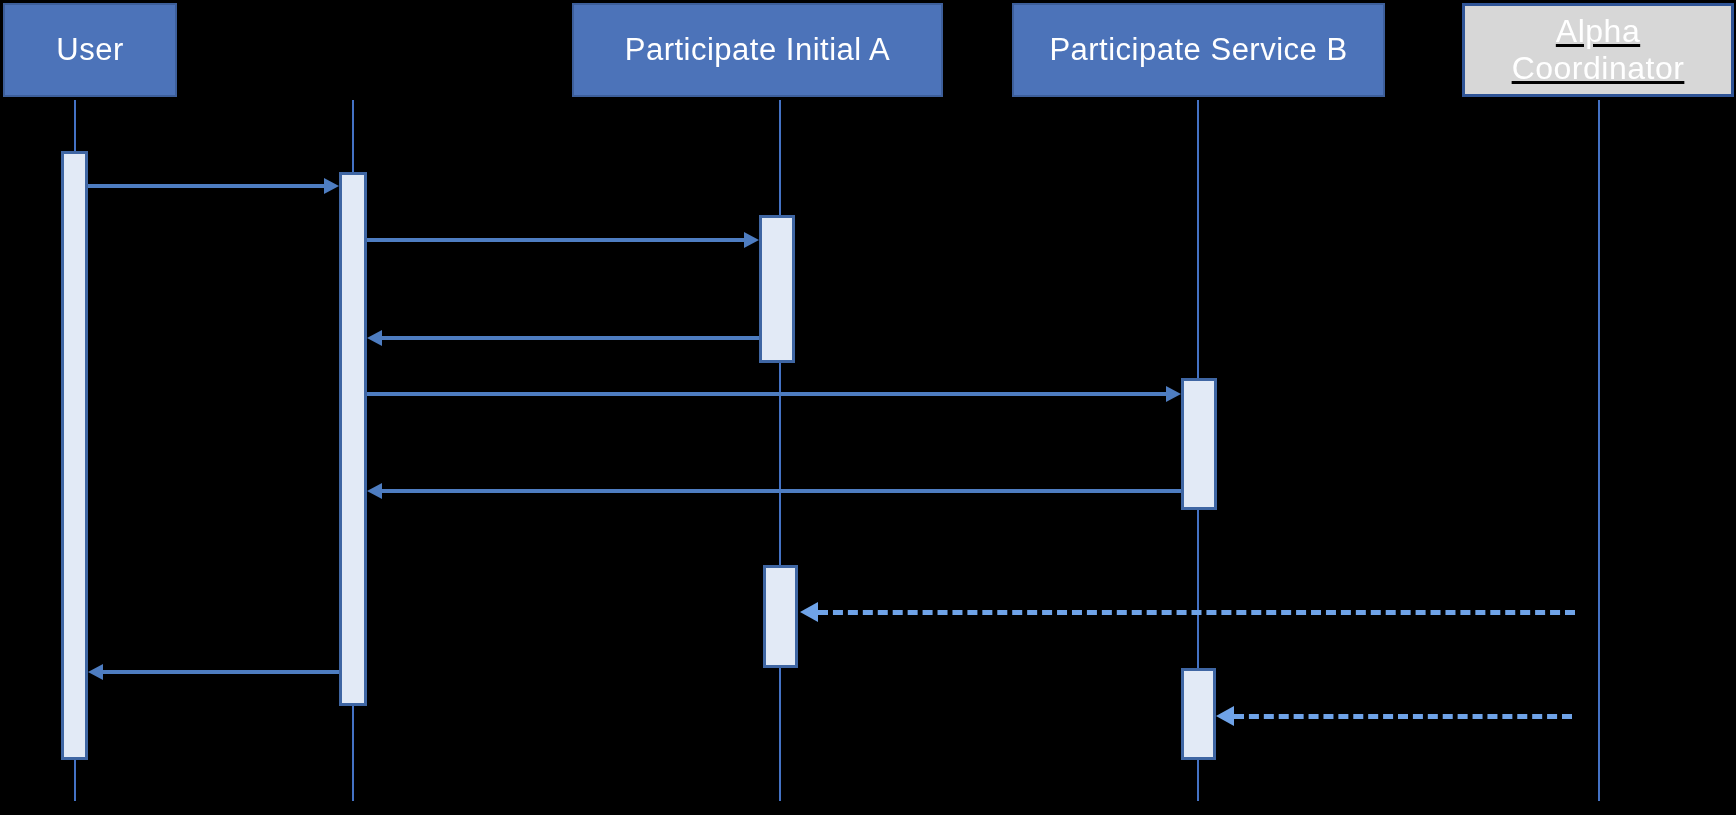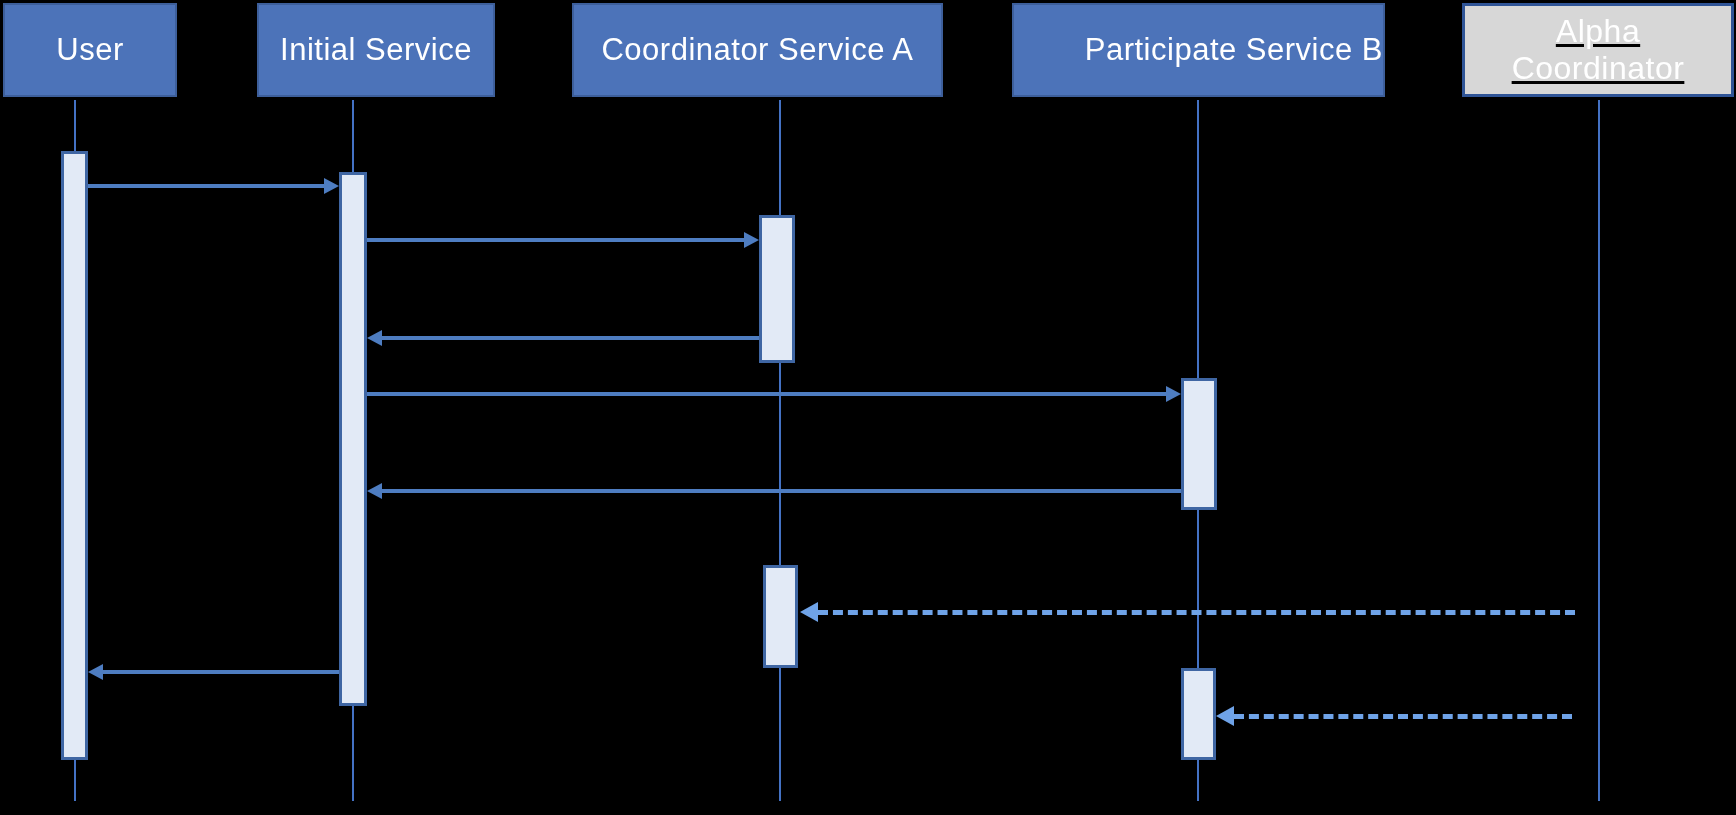--- a/index.html
+++ b/index.html
@@ -24,27 +24,24 @@
   .head.dl{border-top:10px solid transparent;border-bottom:10px solid transparent;border-right:18px solid #6FA3E8;}
 </style>
 </head>
 <body>
 
 <div class="stage">
 
   <div class="pbox blue" style="left:3px;width:174px;">
     <span class="plabel">User</span>
   </div>
-  <div class="pbox blue" style="left:257px;width:238px;">
-    <span class="plabel">Initial Service</span>
+  <div class="pbox blue" style="left:572px;width:371px;">
+    <span class="plabel">Participate Initial A</span>
   </div>
-  <div class="pbox blue" style="left:572px;width:371px;">
-    <span class="plabel">Coordinator Service A</span>
-  </div>
-  <div class="pbox blue" style="left:1012px;width:373px;justify-content:flex-end;">
+  <div class="pbox blue" style="left:1012px;width:373px;">
     <span class="plabel">Participate Service B</span>
   </div>
   <div class="pbox gray" style="left:1462px;width:272px;text-decoration:underline;">
     <span class="plabel" style="font-size:32px;width:180px;">Alpha Coordinator</span>
   </div>
 
   <div class="lifeline" style="left:74px;"></div>
   <div class="lifeline" style="left:352px;"></div>
   <div class="lifeline" style="left:779px;"></div>
   <div class="lifeline" style="left:1197px;"></div>

